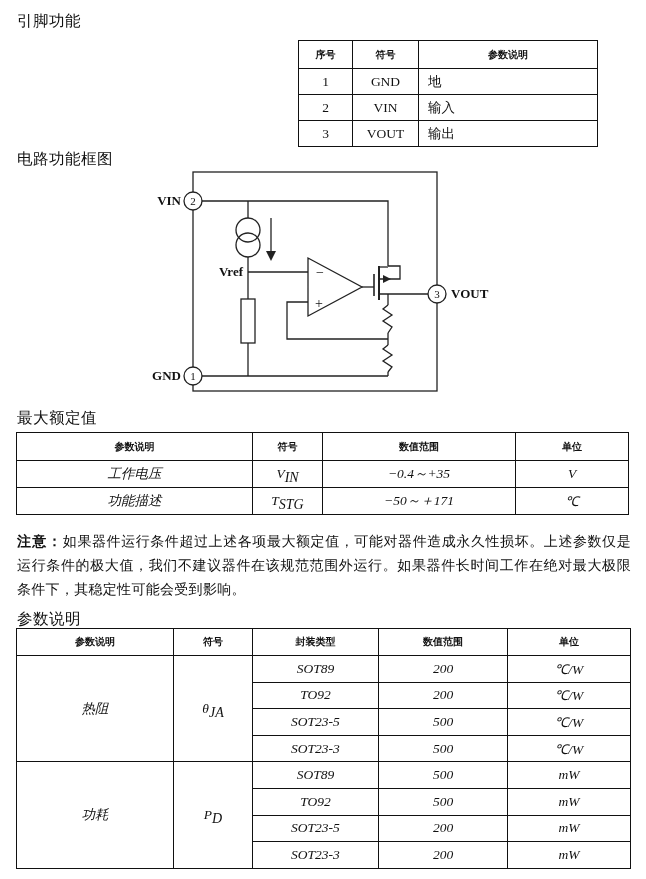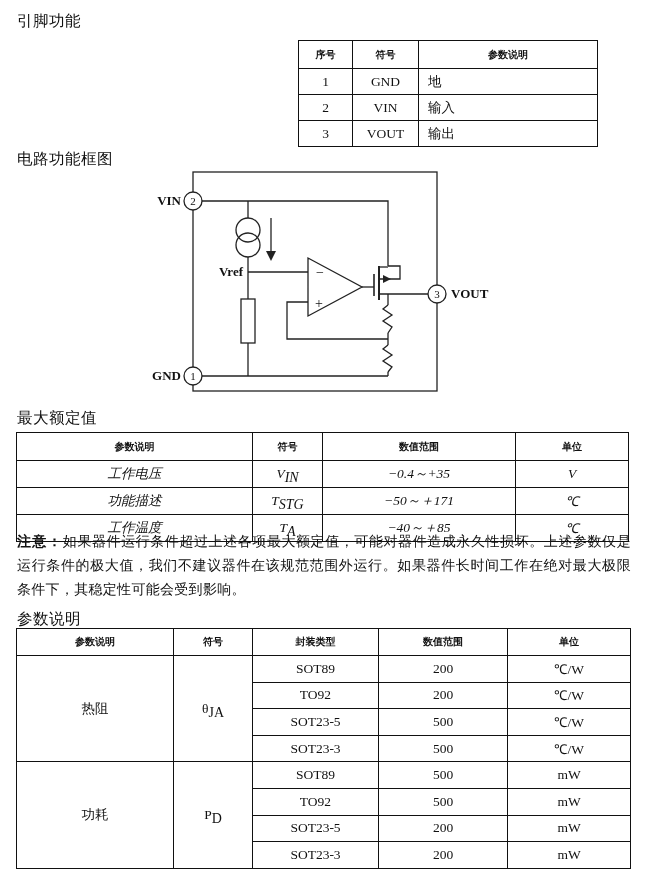--- a/index.html
+++ b/index.html
@@ -36,21 +36,21 @@
   
   #note{
     position:absolute;left:17px;top:516px;width:614px;
     font-size:14px;line-height:24px;letter-spacing:0.3px;
     text-align:justify;text-align-last:left;color:#111;
   }
   #note b{letter-spacing:1px;}
   
   #thermal-table{left:16px;top:628px;width:614px;}
   #thermal-table th{height:26px;}
-  #thermal-table td{height:25.6px;}
+  #thermal-table td{height:25.6px;font-style:italic;}
   svg text{font-family:"Liberation Serif", serif;fill:#111;}
   .pinlbl{font-weight:bold;font-size:13px;}
   .pinnum{font-size:11px;}
   .sgn{font-size:14px;}
 </style>
 </head>
 <body>
 
 <div class="h" style="top:11px">引脚功能</div>
 <div class="h" style="top:149px">电路功能框图</div>
@@ -161,26 +161,20 @@
   <tr>
     <td>工作电压</td>
     <td><span>V</span><sub>IN</sub></td>
     <td>−0.4～+35</td>
     <td>V</td>
   </tr>
   <tr>
     <td>功能描述</td>
     <td><span>T</span><sub>STG</sub></td>
     <td>−50～＋171</td>
-    <td>℃</td>
-  </tr>
-  <tr>
-    <td>工作温度</td>
-    <td><span>T</span><sub>A</sub></td>
-    <td>−40～＋85</td>
     <td>℃</td>
   </tr>
 </tbody>
   </table>
 
 <p id="note"><b>注意：</b><span>如果器件运行条件超过上述各项最大额定值，可能对器件造成永久性损坏。上述参数仅是运行条件的极大值，我们不建议器件在该规范范围外运行。如果器件长时间工作在绝对最大极限条件下，其稳定性可能会受到影响。</span></p>
 
 <table id="thermal-table">
   <colgroup>
       <col style="width:157px">

